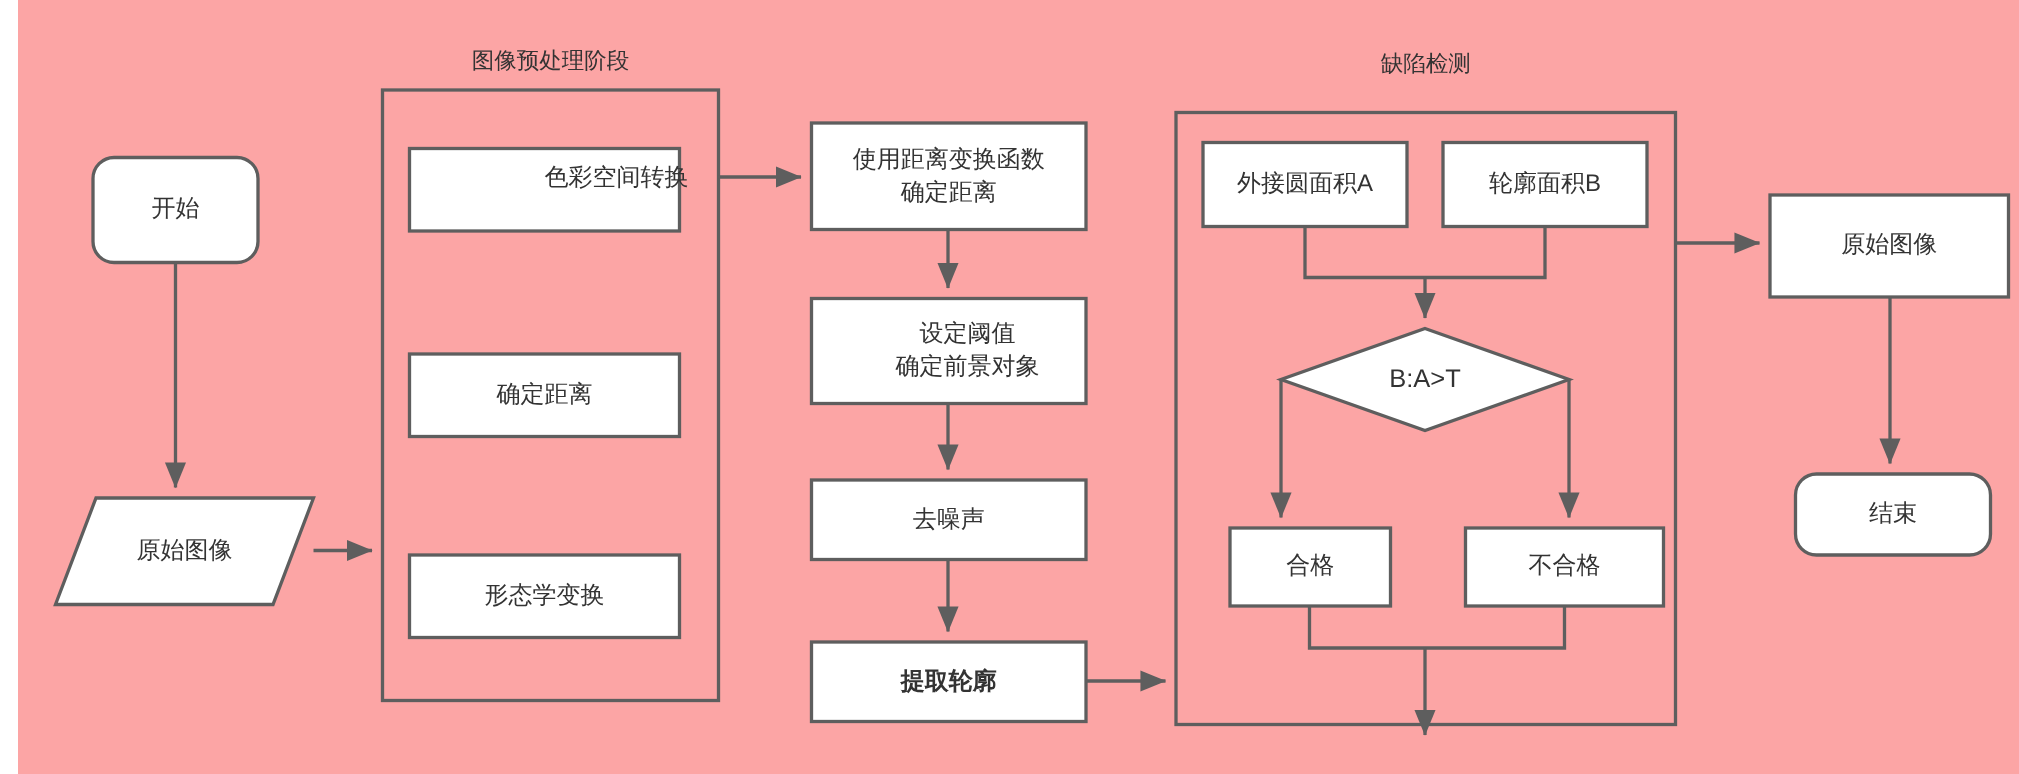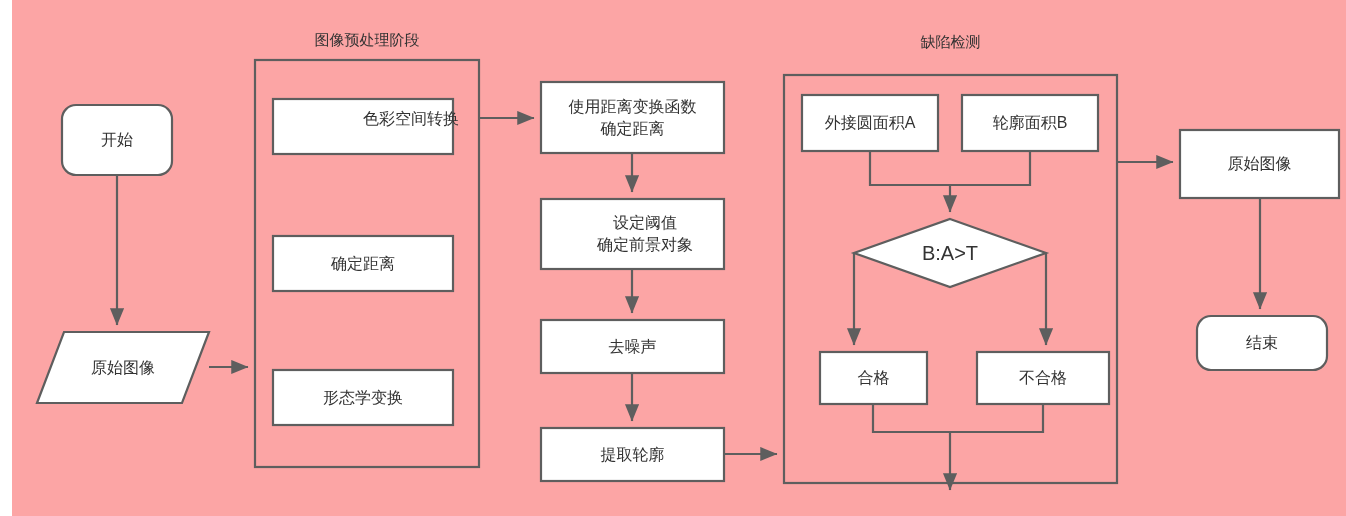--- a/index.html
+++ b/index.html
@@ -8,21 +8,21 @@
   #canvas{position:relative;width:1346px;height:516px;background:#fca5a5;margin-left:12px;}
   svg.layer{position:absolute;left:0;top:0;width:1346px;height:516px;}
   .node-label{position:absolute;display:flex;align-items:center;justify-content:center;
               text-align:center;color:#333333;font-size:16px;line-height:1.35;
               white-space:pre-line;pointer-events:none;}
   .group-title{position:absolute;display:flex;align-items:center;justify-content:center;
                color:#333333;font-size:15px;}
   .shape-stroke{fill:#ffffff;stroke:#5e5e5e;stroke-width:2.2;}
   .group-box{fill:none;stroke:#5e5e5e;stroke-width:2.2;}
   .conn{stroke:#5e5e5e;stroke-width:2.2;fill:none;}
-  .decision-label{font-size:20px;}
+  .decision-label{font-size:17px;}
 </style>
 </head>
 <body>
 
 <div id="canvas">
 
   <svg class="layer" viewBox="0 0 1346 516">
     <defs>
       <marker id="arrow" markerWidth="9" markerHeight="9" refX="7.6" refY="3.2" orient="auto" markerUnits="strokeWidth">
         <path d="M0,0 L7.8,3.2 L0,6.4 z" fill="#5e5e5e"></path>
@@ -96,21 +96,21 @@
 
   <div class="node-label" style="left:261px;top:99px;width:180px;height:39px;padding-left:48px;">色彩空间转换</div>
   <div class="node-label" style="left:261px;top:236px;width:180px;height:55px;">确定距离</div>
   <div class="node-label" style="left:261px;top:370px;width:180px;height:55px;">形态学变换</div>
 
   <div class="node-label" style="left:529px;top:82px;width:183px;height:71px;">使用距离变换函数
 确定距离</div>
   <div class="node-label" style="left:529px;top:199px;width:208px;height:70px;">设定阈值
 确定前景对象</div>
   <div class="node-label" style="left:529px;top:320px;width:183px;height:53px;">去噪声</div>
-  <div class="node-label" style="left:529px;top:428px;width:183px;height:53px;">提取轮廓</div>
+  <div class="node-label" style="left:529px;top:428px;width:183px;height:53px;font-weight:bold;">提取轮廓</div>
 
   <div class="node-label" style="left:790px;top:95px;width:136px;height:56px;">外接圆面积A</div>
   <div class="node-label" style="left:950px;top:95px;width:136px;height:56px;">轮廓面积B</div>
 
   <div class="node-label decision-label" style="left:878px;top:233px;width:120px;height:40px;">B:A&gt;T</div>
 
   <div class="node-label" style="left:808px;top:352px;width:107px;height:52px;">合格</div>
   <div class="node-label" style="left:965px;top:352px;width:132px;height:52px;">不合格</div>
 
   <div class="node-label" style="left:1168px;top:130px;width:159px;height:68px;">原始图像</div>

